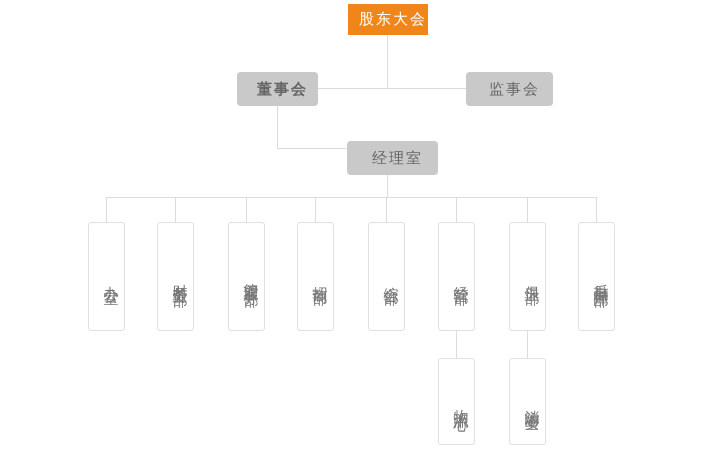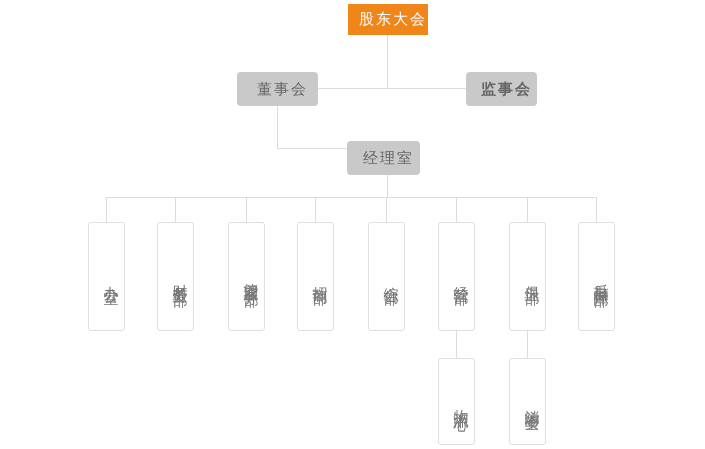--- a/index.html
+++ b/index.html
@@ -63,23 +63,23 @@
   <div class="line v" style="left:246px; top:197px; height:25px;"></div>
   <div class="line v" style="left:315px; top:197px; height:25px;"></div>
   <div class="line v" style="left:386px; top:197px; height:25px;"></div>
   <div class="line v" style="left:456px; top:197px; height:25px;"></div>
   <div class="line v" style="left:527px; top:197px; height:25px;"></div>
   <div class="line v" style="left:596px; top:197px; height:25px;"></div>
   <div class="line v" style="left:456px; top:331px; height:27px;"></div>
   <div class="line v" style="left:527px; top:331px; height:27px;"></div>
 
   <div class="node root" style="left:348px; top:4px;   width:80px; height:31px;">股东大会</div>
-  <div class="node header" style="left:237px; top:72px;  width:81px; height:34px;">董事会</div>
-  <div class="node header" style="left:466px; top:72px;  width:71px; height:34px;font-weight:bold;">监事会</div>
-  <div class="node header" style="left:347px; top:141px; width:73px; height:34px;">经理室</div>
+  <div class="node header" style="left:237px; top:72px;  width:81px; height:34px;font-weight:bold;">董事会</div>
+  <div class="node header" style="left:466px; top:72px;  width:87px; height:34px;">监事会</div>
+  <div class="node header" style="left:347px; top:141px; width:91px; height:34px;">经理室</div>
 
   <div class="node leaf" style="left:88px;  top:222px; width:37px; height:109px;">办公室</div>
   <div class="node leaf" style="left:157px; top:222px; width:37px; height:109px;">财务劳工部</div>
   <div class="node leaf" style="left:228px; top:222px; width:37px; height:109px;">管理服务部</div>
   <div class="node leaf" style="left:297px; top:222px; width:37px; height:109px;">招商部</div>
   <div class="node leaf" style="left:368px; top:222px; width:37px; height:109px;">综合部</div>
   <div class="node leaf" style="left:438px; top:222px; width:37px; height:109px;">经营部</div>
   <div class="node leaf" style="left:509px; top:222px; width:37px; height:109px;">保卫部</div>
   <div class="node leaf" style="left:578px; top:222px; width:37px; height:109px;">后勤保障部</div>
 

